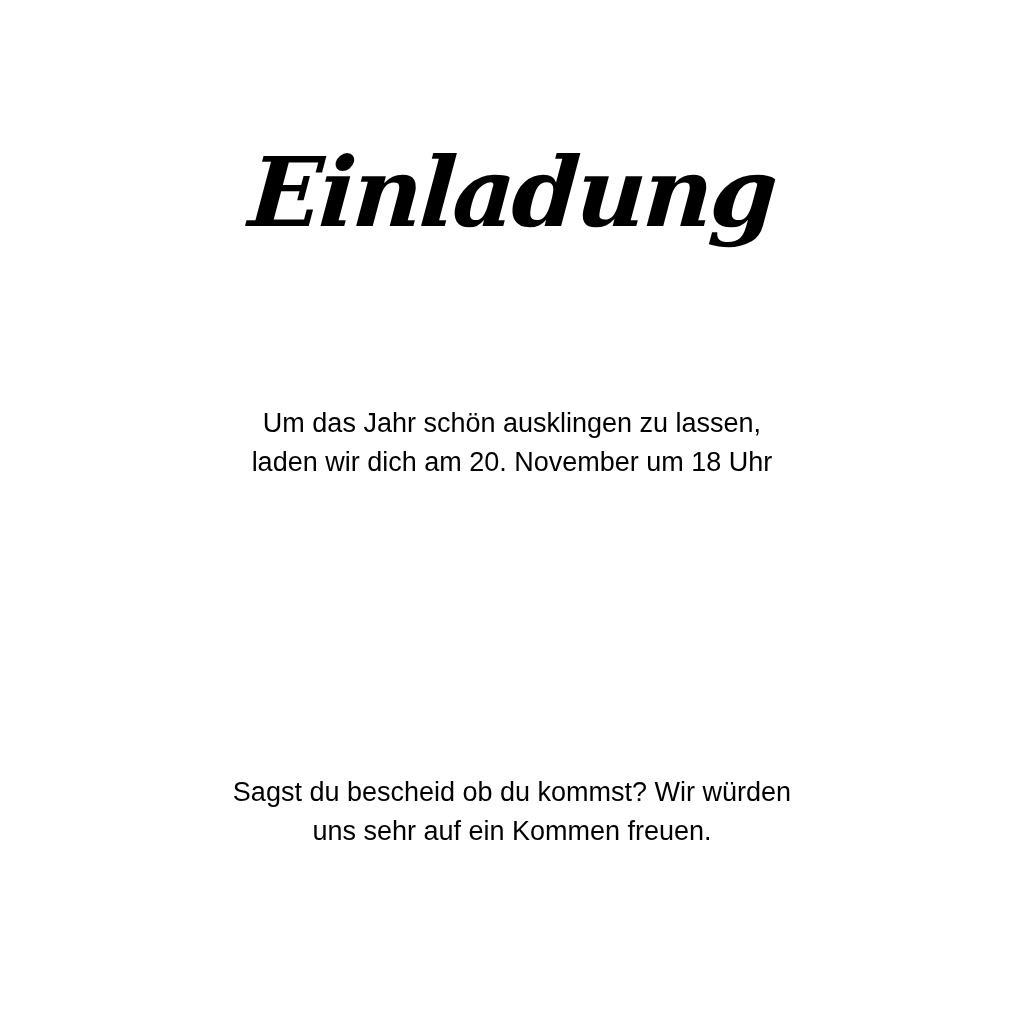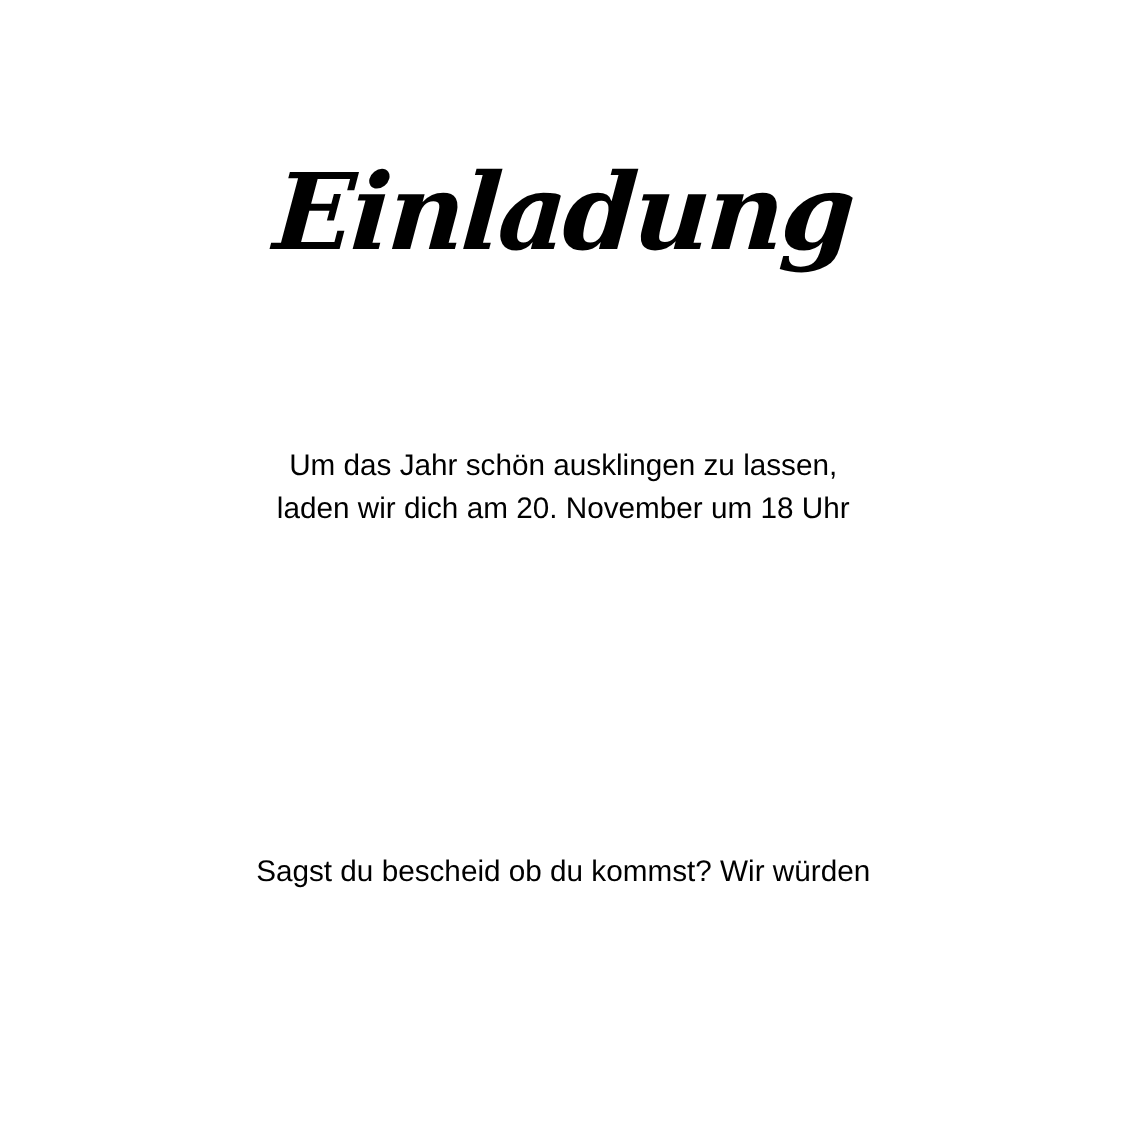--- a/index.html
+++ b/index.html
@@ -60,15 +60,16 @@
 
   <h1 class="title">Einladung</h1>
 
   <p class="paragraph body-text">
     <span class="line">Um das Jahr schön ausklingen zu lassen,</span>
     <span class="line">laden wir dich am 20. November um 18 Uhr</span>
   </p>
 
   <p class="paragraph rsvp-text">
     <span class="line">Sagst du bescheid ob du kommst? Wir würden</span>
+    <span class="line">uns sehr auf ein Kommen freuen.</span>
   </p>
 
 </div>
 
 </body></html>

